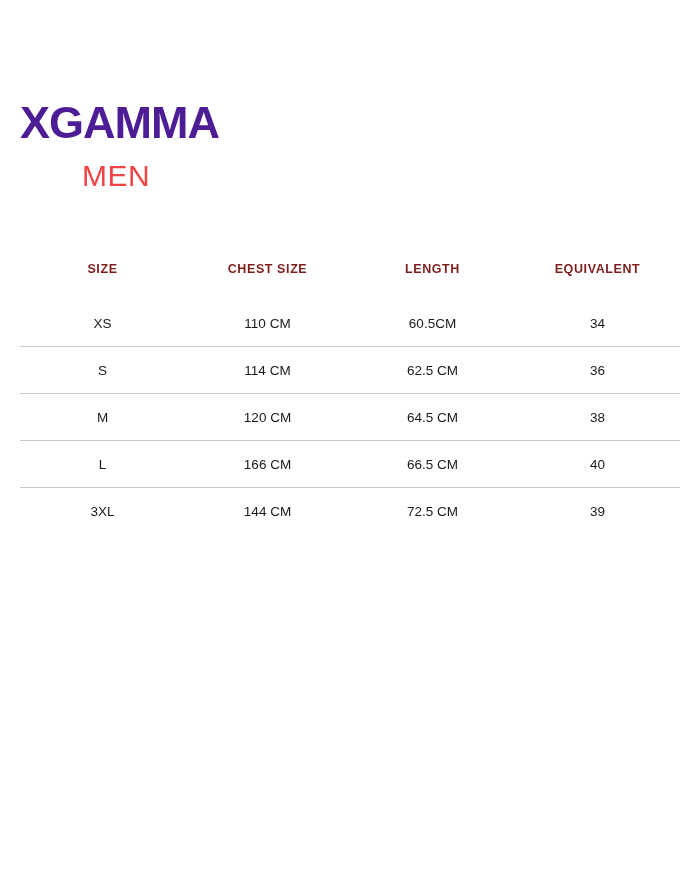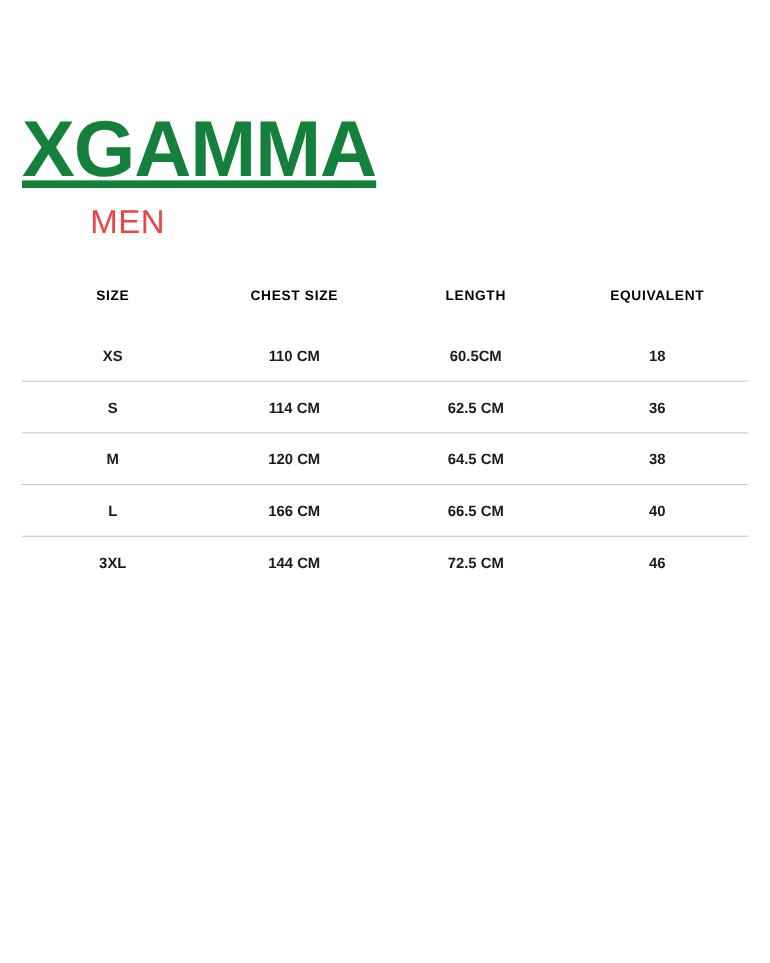--- a/index.html
+++ b/index.html
@@ -24,28 +24,27 @@
   }
 
   .brand-block {
     position: absolute;
     left: 20px;
     top: 100px;
     width: 660px;
   }
 
   .brand-title {
-    font-size: 72px;
+    font-size: 45px;
     font-weight: 700;
     letter-spacing: -1px;
     line-height: 1;
-    color: #15803d;
+    color: #4c1d95;
     margin: 0;
     padding: 0;
-    text-decoration: underline;
   }
 
   .brand-subtitle {
     font-size: 30px;
     font-weight: 400;
     color: #ef4444;
     margin: 0;
     padding: 0;
     margin-top: 14px;
     margin-left: 62px;
@@ -58,29 +57,29 @@
     top: 262px;
     width: 660px;
     border-collapse: collapse;
     table-layout: fixed;
   }
 
   .size-table th {
     font-size: 12.5px;
     font-weight: 700;
     letter-spacing: 0.6px;
-    color: #000000;
+    color: #7f1d1d;
     text-align: center;
     padding: 0 0 24px 0;
     border: none;
   }
 
   .size-table td {
     font-size: 13.5px;
-    font-weight: 700;
+    font-weight: 400;
     color: #1a1a1a;
     text-align: center;
     padding: 16px 0 15px 0;
     border-top: 1px solid #c9c9c9;
   }
 
   .size-table tbody tr:first-child td {
     border-top: none;
   }
 
@@ -106,21 +105,21 @@
         <th class="col-chest">CHEST SIZE</th>
         <th class="col-length">LENGTH</th>
         <th class="col-equivalent">EQUIVALENT</th>
       </tr>
     </thead>
     <tbody>
       <tr>
         <td>XS</td>
         <td>110 CM</td>
         <td>60.5CM</td>
-        <td>18</td>
+        <td>34</td>
       </tr>
       <tr>
         <td>S</td>
         <td>114 CM</td>
         <td>62.5 CM</td>
         <td>36</td>
       </tr>
       <tr>
         <td>M</td>
         <td>120 CM</td>
@@ -130,18 +129,18 @@
       <tr>
         <td>L</td>
         <td>166 CM</td>
         <td>66.5 CM</td>
         <td>40</td>
       </tr>
       <tr>
         <td>3XL</td>
         <td>144 CM</td>
         <td>72.5 CM</td>
-        <td>46</td>
+        <td>39</td>
       </tr>
     </tbody>
   </table>
 
 </div>
 
 </body></html>

